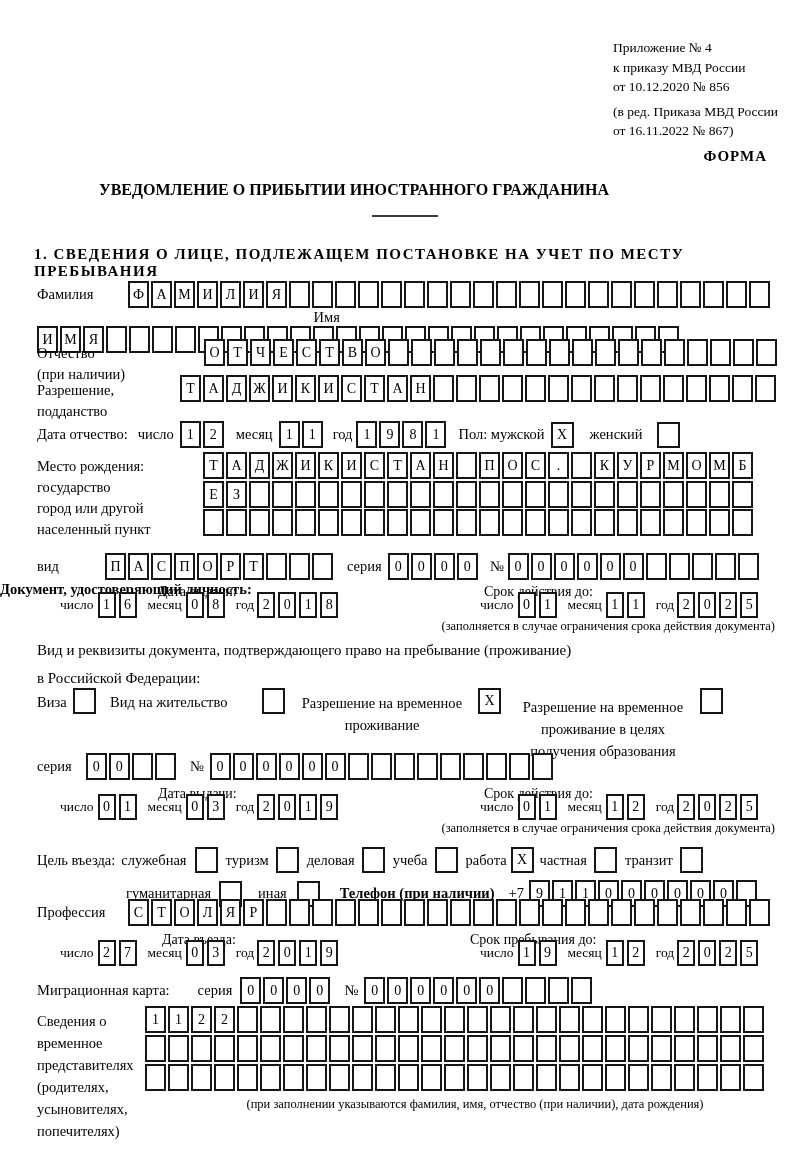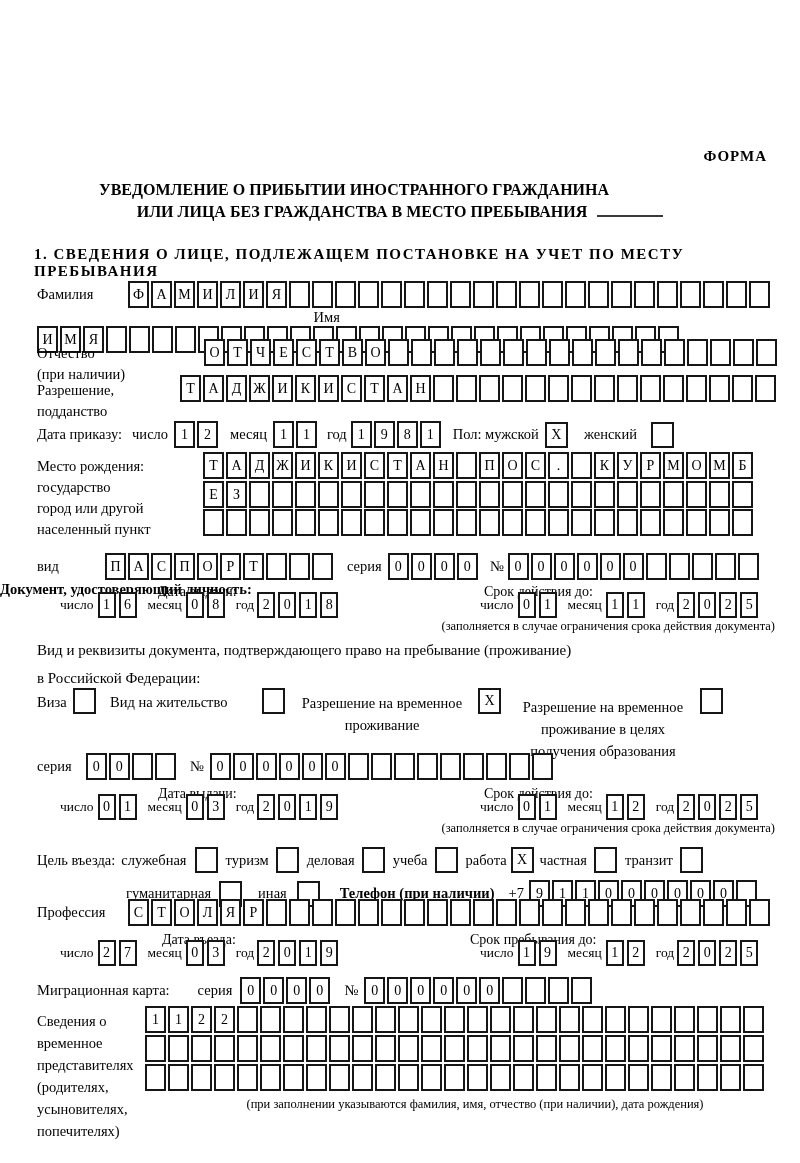--- a/index.html
+++ b/index.html
@@ -27,25 +27,34 @@
   .note{position:absolute;font-size:12.5px;}
   .optblock{position:absolute;text-align:center;line-height:22px;}
   .intro{position:absolute;font-size:15px;}
   .hdr{position:absolute;font-size:14px;}
 </style>
 </head>
 <body>
 
 <div class="page">
 
+  <div class="appendix">
+    <div>Приложение № 4</div>
+    <div>к приказу МВД России</div>
+    <div>от 10.12.2020 № 856</div>
+    <div class="edition">
+      <div>(в ред. Приказа МВД России</div>
+      <div>от 16.11.2022 № 867)</div>
+    </div>
+  </div>
   <div class="forma">ФОРМА</div>
 
   <div class="title1">УВЕДОМЛЕНИЕ О ПРИБЫТИИ ИНОСТРАННОГО ГРАЖДАНИНА</div>
   <div class="title2">
-    <span>ИЛИ ЛИЦА БЕЗ ГРАЖДАНСТВА В МЕСТО ПРЕБЫВАНИЯ</span><span class="uline"></span>
+    <span class="uline"></span>
   </div>
   <div class="s1head">1. СВЕДЕНИЯ О ЛИЦЕ, ПОДЛЕЖАЩЕМ ПОСТАНОВКЕ НА УЧЕТ ПО МЕСТУ ПРЕБЫВАНИЯ</div>
 
   <div class="row" style="left:37px;top:281px;">
     <span class="lbl" style="width:91px;">Фамилия</span>
     <span class="cells">
         <span class="cell">Ф</span>
         <span class="cell">А</span>
         <span class="cell">М</span>
         <span class="cell">И</span>
@@ -172,21 +181,21 @@
         <span class="cell"></span>
         <span class="cell"></span>
         <span class="cell"></span>
         <span class="cell"></span>
         <span class="cell"></span>
         <span class="cell"></span>
       </span>
   </div>
 
   <div class="row" style="left:37px;top:421px;">
-    <span>Дата приказу:</span>
+    <span>Дата отчество:</span>
     <span style="margin-left:10px;">число</span>
     <span class="cells" style="margin-left:6px;">
         <span class="cell">1</span>
         <span class="cell">2</span>
       </span>
     <span style="margin-left:10px;">месяц</span>
     <span class="cells" style="margin-left:6px;">
         <span class="cell">1</span>
         <span class="cell">1</span>
       </span>

